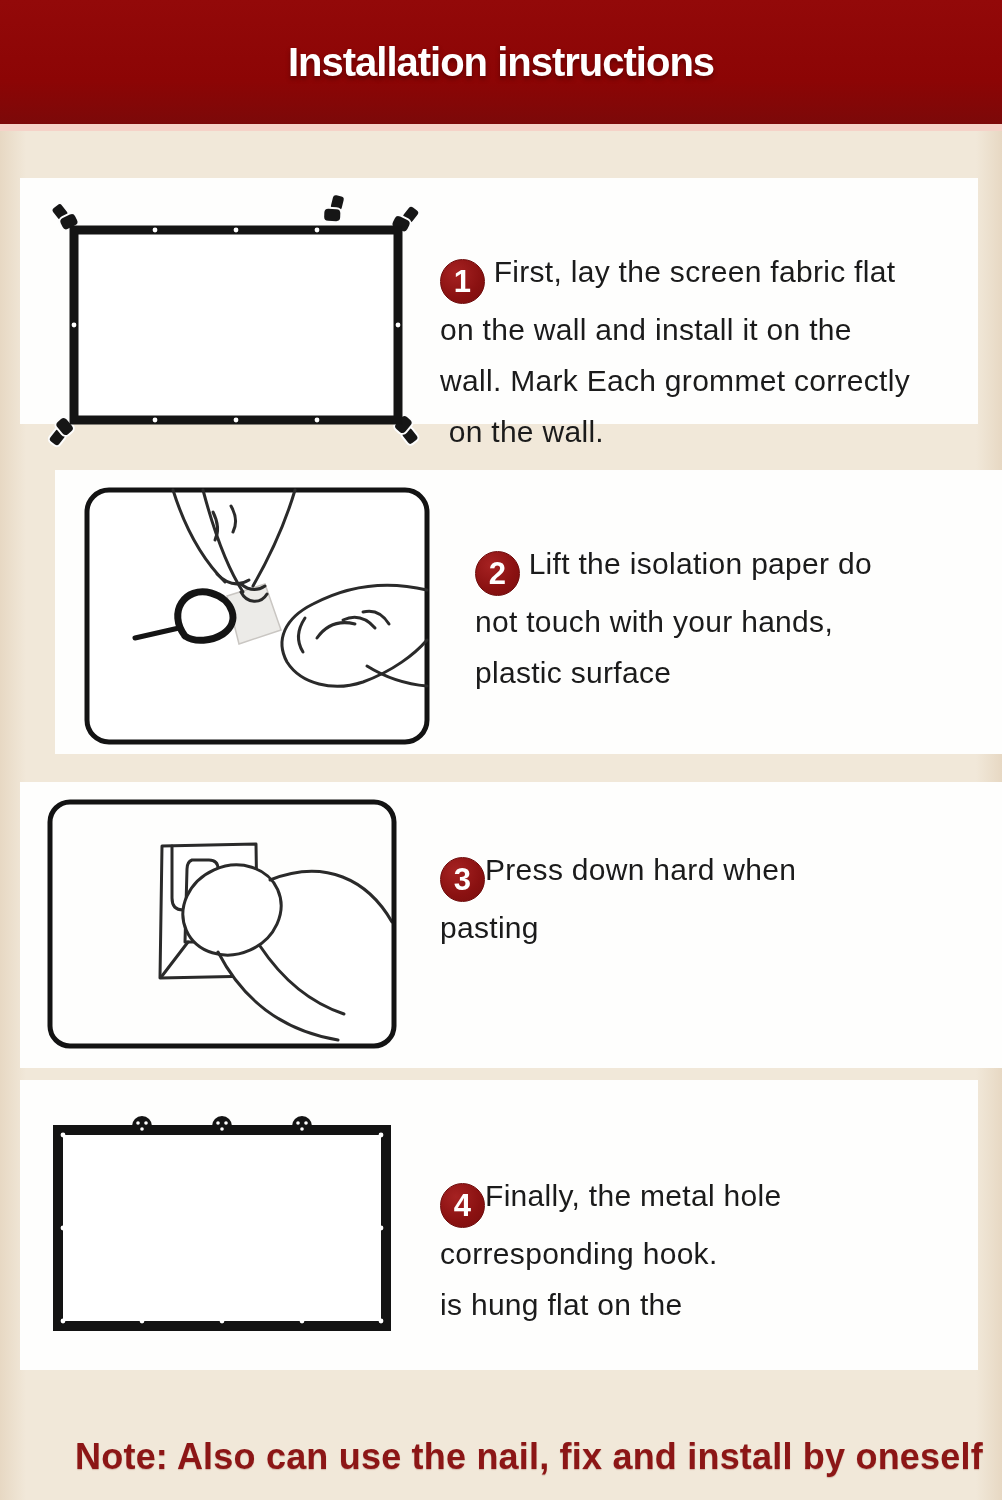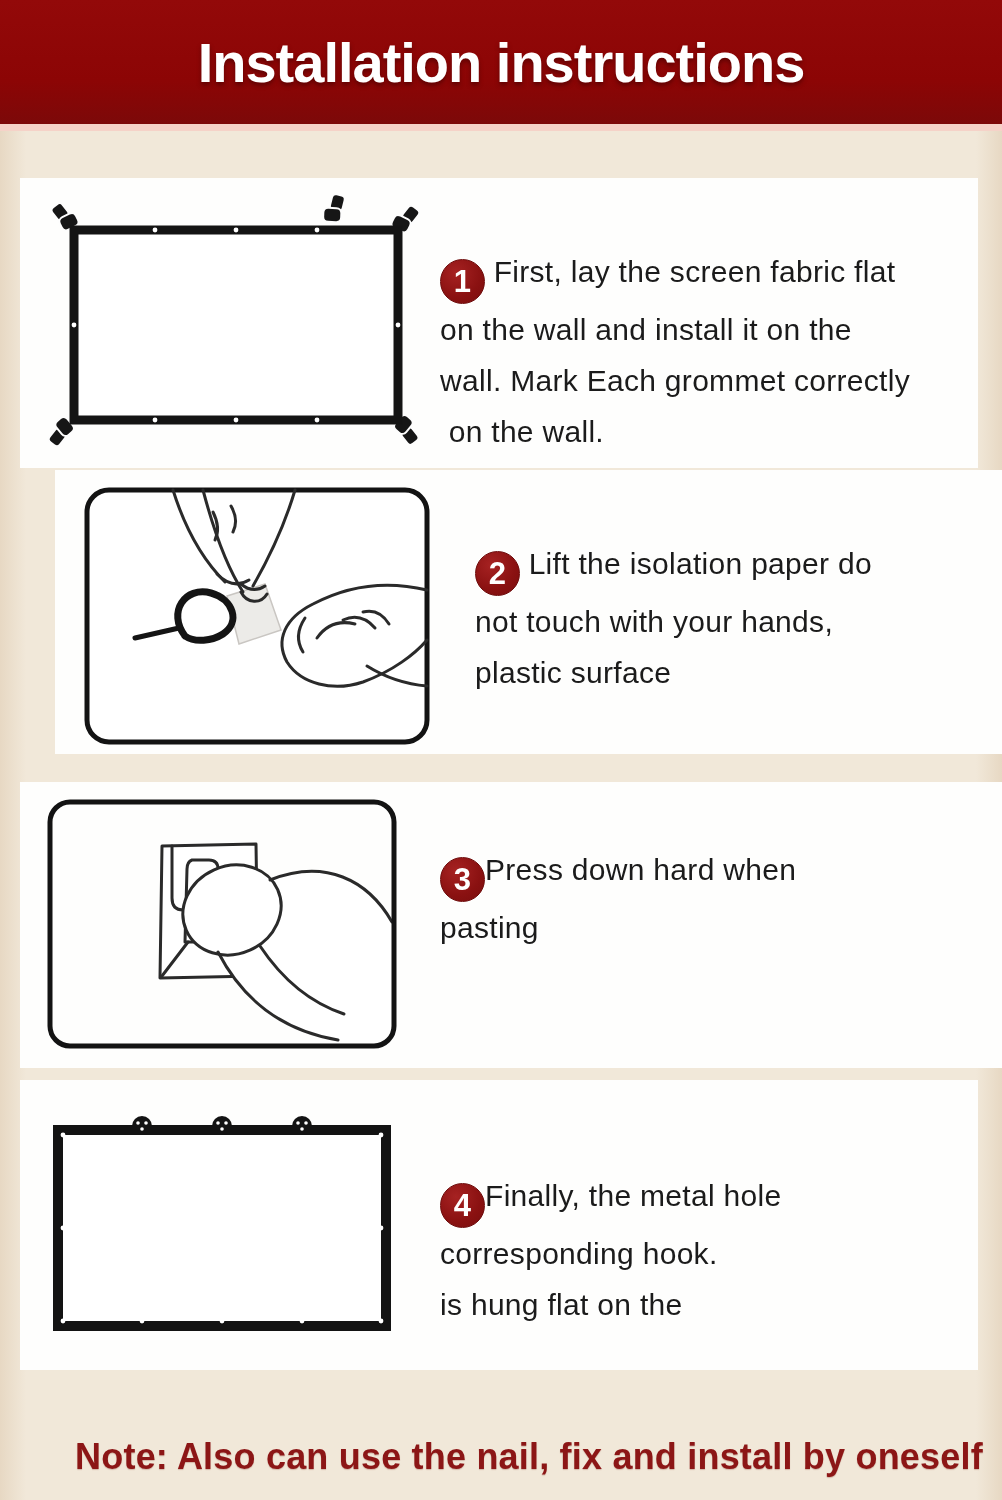--- a/index.html
+++ b/index.html
@@ -9,21 +9,21 @@
     overflow:hidden;
     background:linear-gradient(90deg,#e7d8c3 0px,#f1e8d9 26px,#f1e8d9 976px,#e7d8c3 1002px);
     font-family:"Liberation Sans",sans-serif;
   }
   .header{
     position:absolute;left:0;top:0;width:1002px;height:124px;
     background:linear-gradient(180deg,#930909 0%,#8c0505 65%,#7c0909 100%);
     display:flex;align-items:center;justify-content:center;
   }
   .header h1{
-    margin:0;color:#ffffff;font-size:56px;font-weight:bold;letter-spacing:-1px;
+    margin:0;color:#ffffff;font-size:40px;font-weight:bold;letter-spacing:-1px;
     text-shadow:0 3px 4px rgba(60,0,0,0.55);
   }
   .divider{
     position:absolute;left:0;top:124px;width:1002px;height:7px;
     background:#f5d2c8;
   }
   .panel{
     position:absolute;left:20px;width:958px;background:#fefefd;
   }
   .illus{position:absolute;left:0;top:0;width:410px;height:100%;}
@@ -50,21 +50,21 @@
 </head>
 <body>
 
 <div id="canvas">
 
   <div class="header">
     <h1>Installation instructions</h1>
   </div>
   <div class="divider"></div>
 
-  <section class="panel" style="top:178px;height:290px;">
+  <section class="panel" style="top:178px;height:246px;">
     <div class="illus">
       <svg width="410" height="290" viewBox="0 0 410 290">
 
         <g fill="#161616" stroke="#fdfdfd" stroke-width="2">
           <g transform="translate(52,50) rotate(-38)">
             <rect x="-6" y="-28" width="13" height="16" rx="4"></rect>
               <rect x="-9" y="-14" width="18" height="14" rx="5" transform="rotate(12)"></rect>
           </g>
           <g transform="translate(378,52) rotate(38)">
             <rect x="-6" y="-28" width="13" height="16" rx="4"></rect>

